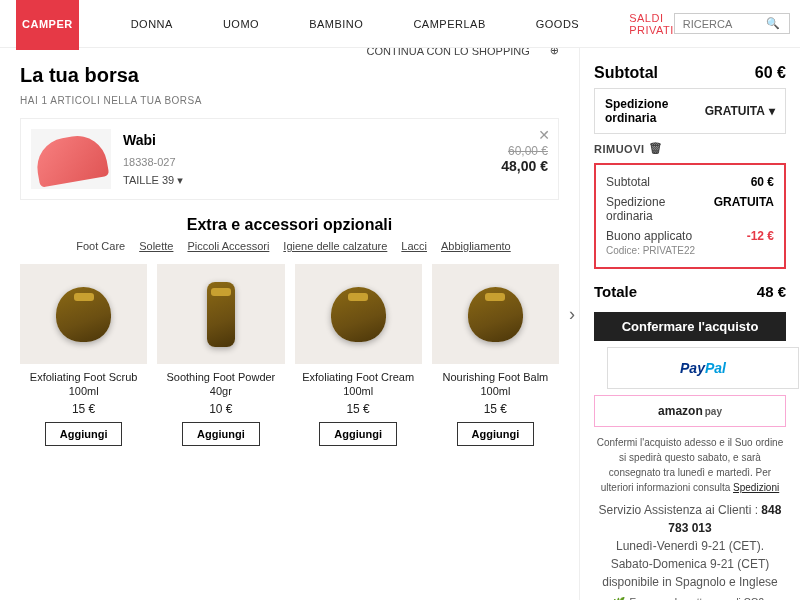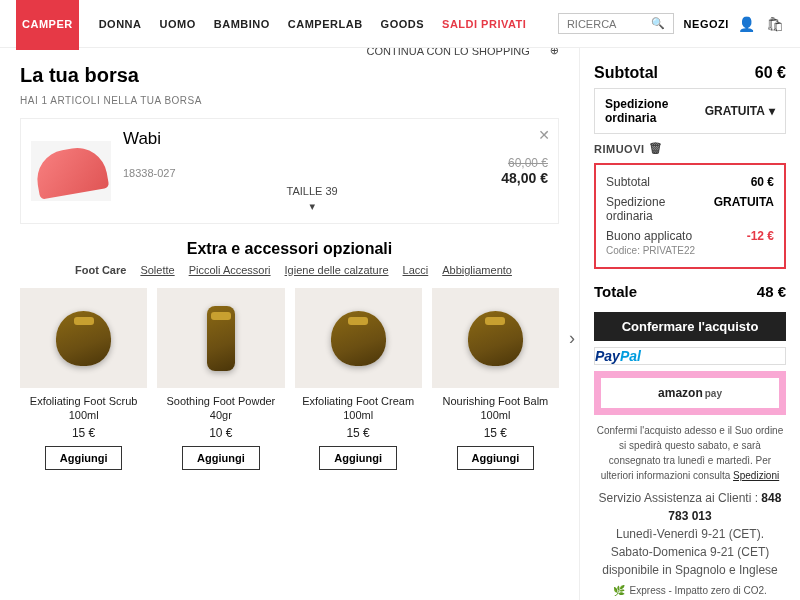--- a/index.html
+++ b/index.html
@@ -2,21 +2,21 @@
 <html><head>
   <meta charset="utf-8">
   <style>
     * { margin: 0; padding: 0; box-sizing: border-box; }
     body { font-family: Arial, sans-serif; font-size: 13px; background: #fff; width: 800px; height: 600px; overflow: hidden; }
     
     
     .header { display: flex; align-items: center; padding: 0 16px; height: 48px; border-bottom: 1px solid #eee; }
     .logo { background: #e63946; color: #fff; font-size: 11px; font-weight: bold; padding: 20px 6px; margin-right: 20px; letter-spacing: 0.5px; }
     .nav { display: flex; gap: 18px; align-items: center; flex: 1; }
-    .nav-item { font-size: 11px; font-weight: 700; color: #222; text-transform: uppercase; cursor: pointer; letter-spacing: 0.5px; }
+    .nav-item { font-size: 11px; font-weight: 400; color: #222; text-transform: uppercase; cursor: pointer; letter-spacing: 0.5px; margin-left: 32px; }
     .nav-item.sale { color: #e63946; }
     .header-right { display: flex; align-items: center; gap: 10px; }
     .search-box { display: flex; align-items: center; border: 1px solid #ccc; padding: 3px 8px; font-size: 11px; color: #999; gap: 4px; }
     .search-box input { border: none; outline: none; font-size: 11px; color: #999; width: 80px; }
     .header-icon { font-size: 14px; color: #444; cursor: pointer; }
     .header-text { font-size: 11px; font-weight: 600; text-transform: uppercase; letter-spacing: 0.5px; }
 
     
     .main { display: flex; height: 552px; }
     
@@ -24,33 +24,33 @@
     .left { flex: 1; padding: 16px 20px; overflow-y: auto; border-right: 1px solid #eee; }
     .page-title { font-size: 20px; font-weight: bold; margin-bottom: 4px; }
     .items-count { font-size: 10px; color: #777; text-transform: uppercase; letter-spacing: 0.5px; margin-bottom: 12px; }
     .continue-shopping { float: right; font-size: 11px; color: #444; display: flex; align-items: center; gap: 20px; cursor: pointer; margin-top: -20px; }
 
     
     .cart-item { display: flex; align-items: center; border: 1px solid #eee; padding: 10px; margin-bottom: 16px; position: relative; }
     .cart-img { width: 80px; height: 60px; background: #f5f5f5; display: flex; align-items: center; justify-content: center; margin-right: 12px; overflow: hidden; }
     .cart-img-inner { width: 70px; height: 45px; background: linear-gradient(135deg, #f88080 0%, #e05555 100%); border-radius: 30px 30px 5px 5px; transform: rotate(-10deg); position: relative; }
     .cart-details { flex: 1; }
-    .cart-name { font-size: 17px; font-weight: normal; margin-bottom: 18px; }
+    .cart-name { font-size: 14px; font-weight: bold; margin-bottom: 8px; }
     .cart-ref { font-size: 11px; color: #888; margin-bottom: 6px; }
-    .cart-size { font-size: 11px; color: #444; display: flex; align-items: center; gap: 3px; cursor: pointer; flex-direction: column; }
+    .cart-size { font-size: 11px; color: #444; display: flex; align-items: center; gap: 3px; cursor: pointer; }
     .cart-prices { margin-left: auto; text-align: right; }
     .cart-price-original { font-size: 12px; color: #999; text-decoration: line-through; }
     .cart-price-sale { font-size: 14px; font-weight: bold; color: #222; }
     .close-btn { position: absolute; top: 8px; right: 8px; cursor: pointer; color: #999; font-size: 14px; }
 
     
     .accessories-title { font-size: 16px; font-weight: bold; text-align: center; margin: 12px 0 6px; }
     .accessories-tabs { display: flex; justify-content: center; gap: 14px; margin-bottom: 12px; }
     .acc-tab { font-size: 11px; color: #444; cursor: pointer; text-decoration: underline; }
-    .acc-tab:first-child { text-decoration: none; font-weight: bold; padding-left: 8px; }
+    .acc-tab:first-child { text-decoration: none; font-weight: normal; padding-left: 8px; }
     .accessories-grid { display: flex; gap: 10px; position: relative; }
     .acc-item { flex: 1; text-align: center; }
     .acc-img { width: 100%; height: 100px; background: #f0ece8; display: flex; align-items: center; justify-content: center; margin-bottom: 6px; }
     .acc-img-inner { width: 55px; height: 55px; background: linear-gradient(160deg, #8B6914 0%, #6B4F12 60%, #4A3509 100%); border-radius: 50% 50% 45% 45%; position: relative; box-shadow: 0 2px 6px rgba(0,0,0,0.3); }
     .acc-img-inner::before { content: ''; position: absolute; top: 6px; left: 50%; transform: translateX(-50%); width: 20px; height: 8px; background: #c8a030; border-radius: 3px; }
     .acc-img-inner.tall { border-radius: 8px; height: 65px; width: 28px; }
     .acc-name { font-size: 11px; color: #222; margin-bottom: 3px; line-height: 1.3; }
     .acc-price { font-size: 12px; color: #222; margin-bottom: 6px; }
     .acc-btn { border: 1px solid #333; background: #fff; font-size: 11px; padding: 5px 14px; cursor: pointer; font-weight: 600; }
     .next-arrow { position: absolute; right: -16px; top: 40px; font-size: 18px; color: #666; cursor: pointer; }
@@ -80,24 +80,24 @@
     .summary-discount { color: #e63946; font-weight: 600; }
     .coupon-code { font-size: 10px; color: #888; }
     
     
     .total-row { display: flex; justify-content: space-between; align-items: center; margin-bottom: 12px; padding-top: 4px; }
     .total-label { font-size: 15px; font-weight: bold; }
     .total-amount { font-size: 15px; font-weight: bold; text-align: right; }
     
     
     .checkout-btn { background: #222; color: #fff; border: none; width: 100%; padding: 7px; font-size: 13px; font-weight: 600; cursor: pointer; margin-bottom: 6px; }
-    .paypal-btn { border: 1px solid #ddd; background: #fff; width: 100%; padding: 0; cursor: pointer; display: flex; align-items: center; margin-bottom: 6px; }
+    .paypal-btn { border: 1px solid #ddd; background: #fff; width: 100%; padding: 12px; cursor: pointer; display: flex; align-items: center; justify-content: center; margin-bottom: 6px; margin-left: 13px; }
     .paypal-text { color: #003087; font-size: 14px; font-weight: bold; font-style: italic; }
     .paypal-text span { color: #009cde; }
-    .amazon-btn { border: 7px solid #f9a8d4; background: #fff; width: 100%; padding: 8px; cursor: pointer; display: flex; align-items: center; justify-content: center; margin-bottom: 8px; }
+    .amazon-btn { border: 1px solid #f9a8d4; background: #fff; width: 100%; padding: 8px; cursor: pointer; display: flex; align-items: center; justify-content: center; margin-bottom: 8px; }
     .amazon-text { font-size: 12px; font-weight: bold; color: #222; display: flex; align-items: center; gap: 2px; }
     .amazon-text .pay { font-size: 10px; color: #555; }
     
     .info-text { font-size: 10px; color: #555; line-height: 1.5; text-align: center; margin-bottom: 6px; }
     .info-link { color: #222; text-decoration: underline; }
     .service-info { font-size: 12px; color: #555; text-align: center; line-height: 1.5; margin-bottom: 6px; }
     .service-phone { color: #222; font-weight: 600; }
     .eco-row { display: flex; align-items: center; justify-content: center; gap: 4px; font-size: 10px; color: #555; }
   </style>
 </head>

